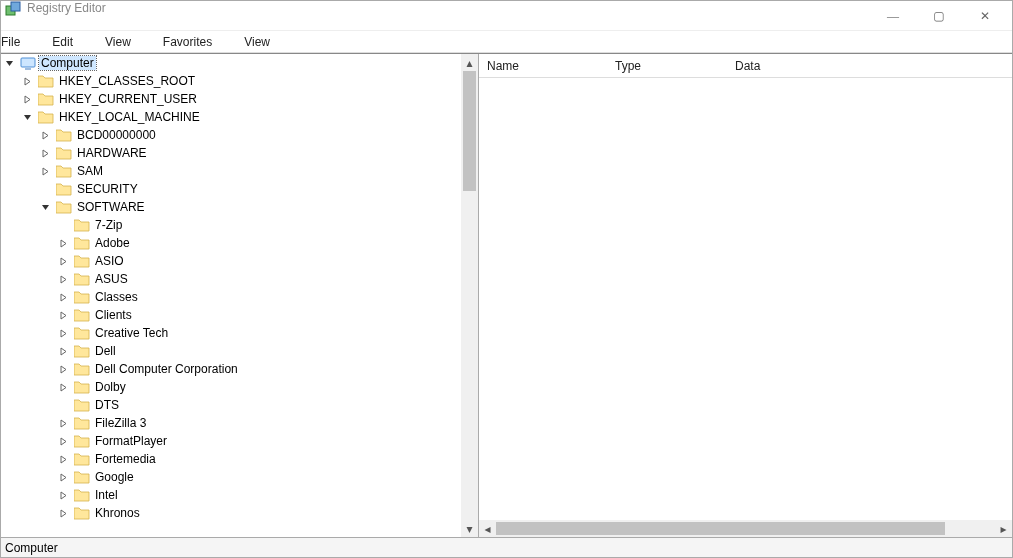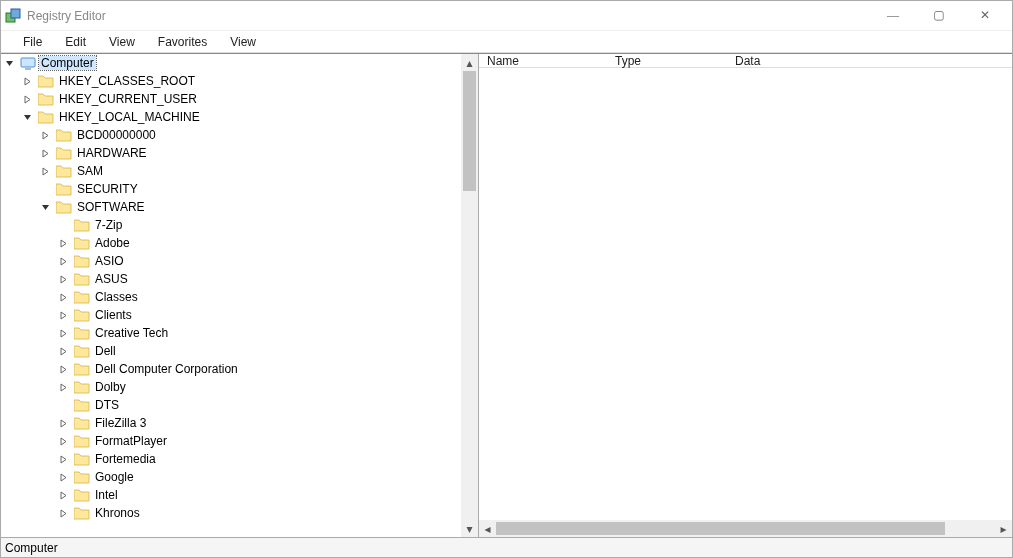--- a/index.html
+++ b/index.html
@@ -10,21 +10,20 @@
   width: 1013px;
   height: 558px;
   overflow: hidden;
   display: flex;
   flex-direction: column;
   border: 1px solid #aaa;
 }
 .titlebar {
   height: 30px;
   display: flex;
-  align-items: center;
   padding: 0 4px;
   background: #fff;
   border-bottom: 1px solid #eee;
 }
 .titlebar .app-icon {
   width: 16px; height: 16px;
   margin-right: 6px;
   display: inline-flex;
   align-items: center;
   justify-content: center;
@@ -44,22 +43,22 @@
   display: flex;
   align-items: center;
   justify-content: center;
   color: #666;
   font-family: serif;
 }
 .menubar {
   height: 22px;
   display: flex;
   align-items: center;
-  padding: 0 22px;
-  gap: 23px;
+  padding: 0 0;
+  gap: 32px;
   border-bottom: 1px solid #ddd;
 }
 .menubar .menu-item {
   font-size: 12px;
   color: #222;
   cursor: default;
 }
 .content {
   flex: 1;
   display: flex;
@@ -135,21 +134,21 @@
 }
 .list-pane {
   flex: 1;
   display: flex;
   flex-direction: column;
   min-width: 0;
   background: #fff;
 }
 .list-headers {
   display: flex;
-  height: 14px;
+  height: 24px;
   align-items: center;
   border-bottom: 1px solid #ddd;
   padding-left: 8px;
 }
 .list-headers .col {
   font-size: 12px;
   color: #222;
 }
 .col-name { width: 128px; }
 .col-type { width: 120px; }

